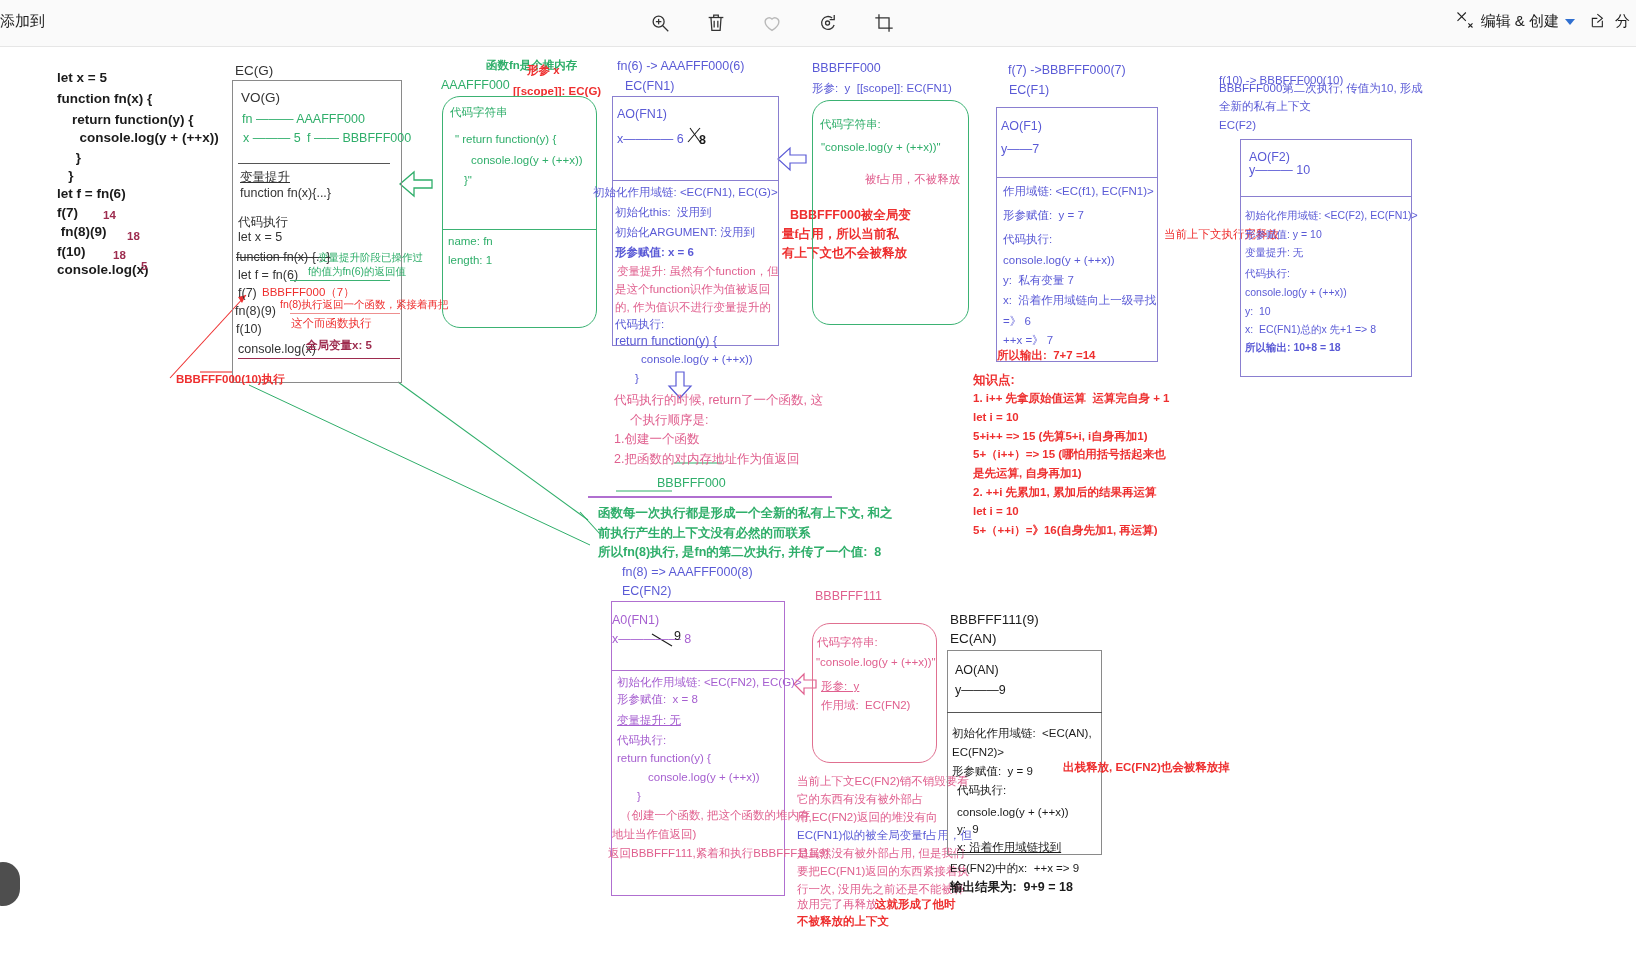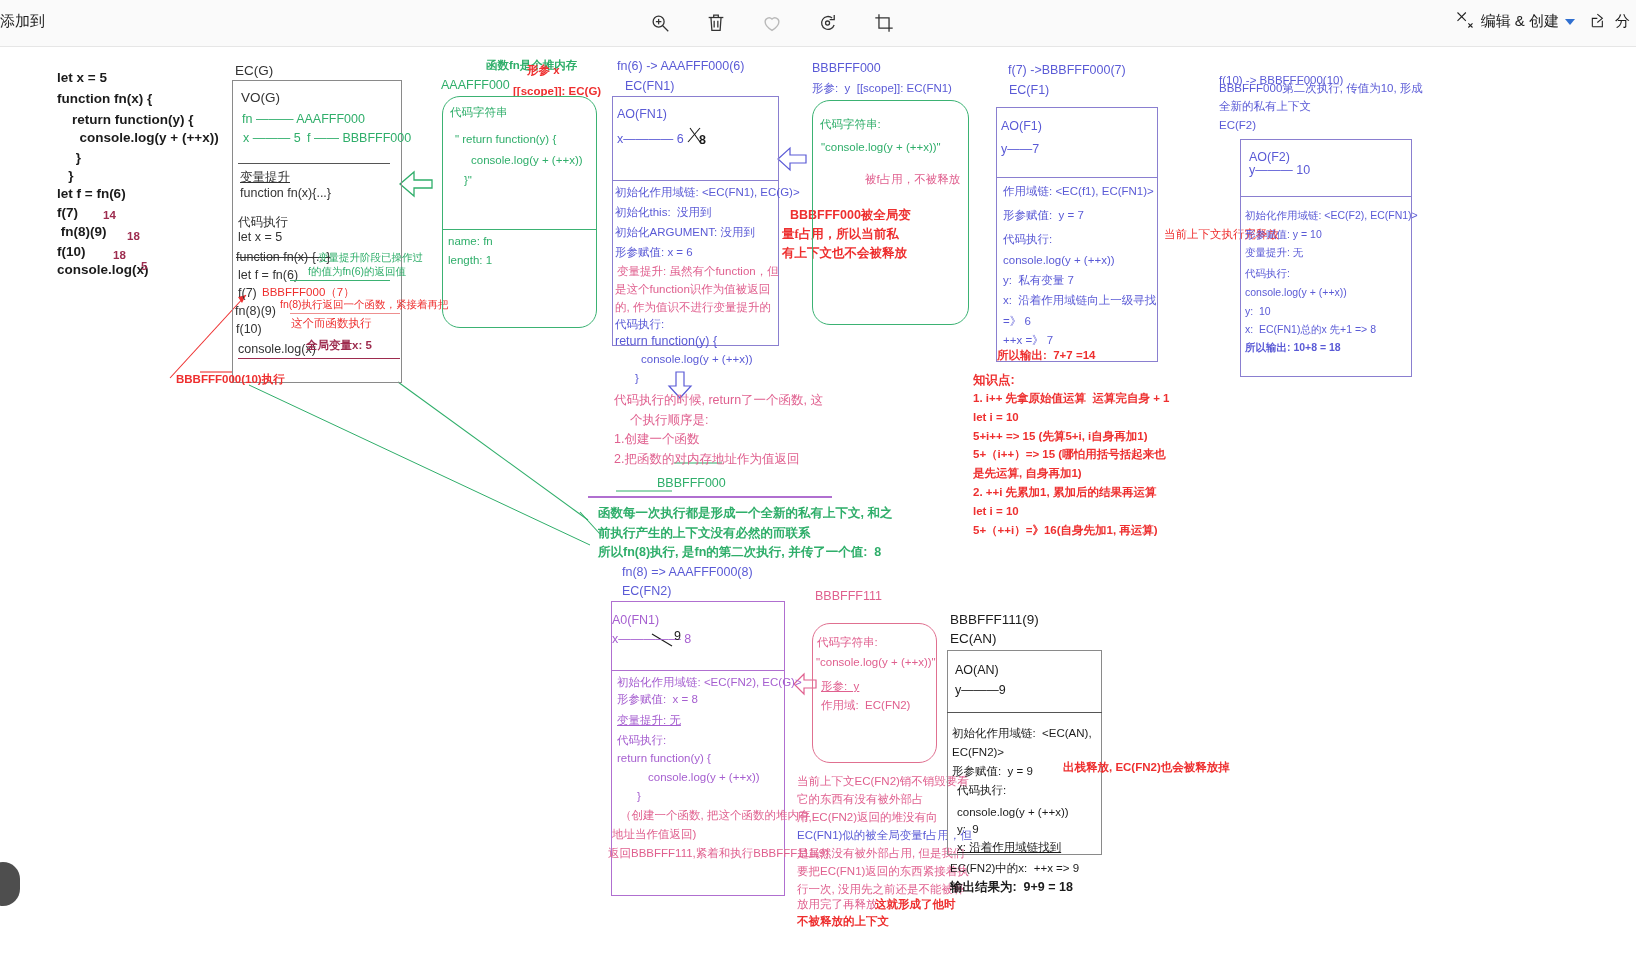--- a/index.html
+++ b/index.html
@@ -228,24 +228,24 @@
 </div>
 
 <div>
   <div class="it s12 t-blue" style="left:617px; top:57px;">fn(6) -&gt; AAAFFF000(6)</div>
   <div class="it s12 t-blue" style="left:625px; top:77px;">EC(FN1)</div>
   <div class="box bx-violet" style="left:612px; top:96px; width:167px; height:250px;"></div>
   <div class="it s12 t-blue" style="left:617px; top:105px;">AO(FN1)</div>
   <div class="it s12 t-blue" style="left:617px; top:130px;">x———— 6</div>
   <div class="it s12 b t-black" style="left:699px; top:131px;">8</div>
   <div class="hr" style="left:612px; top:180px; width:167px; border-top-color:#8a7fd0;"></div>
-  <div class="it s11 t-blue" style="left:615px; top:184px;">初始化作用域链: &lt;EC(FN1), EC(G)&gt;</div>
+  <div class="it s11 t-blue" style="left:593px; top:184px;">初始化作用域链: &lt;EC(FN1), EC(G)&gt;</div>
   <div class="it s11 t-blue" style="left:615px; top:204px;">初始化this:  没用到</div>
   <div class="it s11 t-blue" style="left:615px; top:224px;">初始化ARGUMENT: 没用到</div>
-  <div class="it s11 t-blue" style="left:615px; top:244px;">形参赋值: x = 6</div>
+  <div class="it s11 t-blue" style="left:615px; top:244px;font-weight:bold;">形参赋值: x = 6</div>
   <div class="it s11 t-pink" style="left:617px; top:263px;">变量提升: 虽然有个function，但</div>
   <div class="it s11 t-pink" style="left:615px; top:281px;">是这个function识作为值被返回</div>
   <div class="it s11 t-pink" style="left:615px; top:299px;">的, 作为值识不进行变量提升的</div>
   <div class="it s11 t-blue" style="left:615px; top:316px;">代码执行:</div>
   <div class="it s12 t-blue" style="left:615px; top:332px;">return function(y) {</div>
   <div class="it s11 t-blue" style="left:641px; top:351px;">console.log(y + (++x))</div>
   <div class="it s11 t-blue" style="left:635px; top:370px;">}</div>
 </div>
 
 <div>

